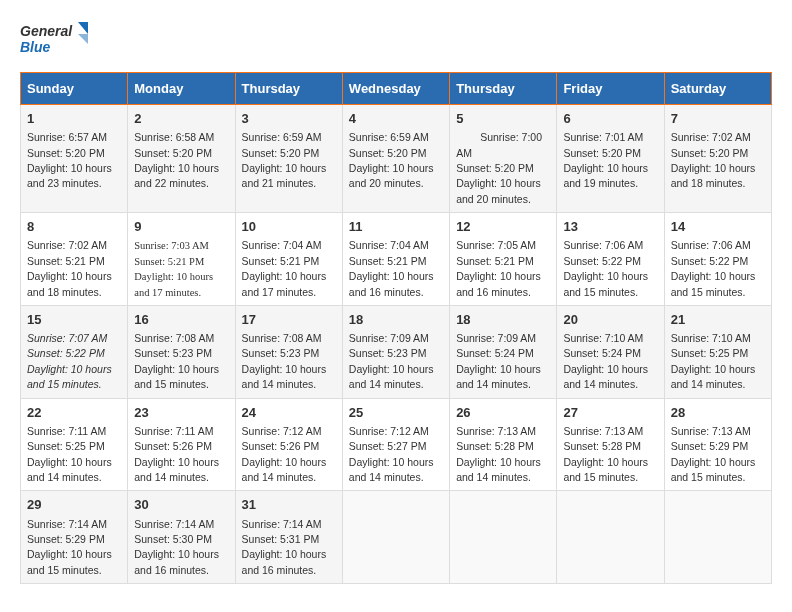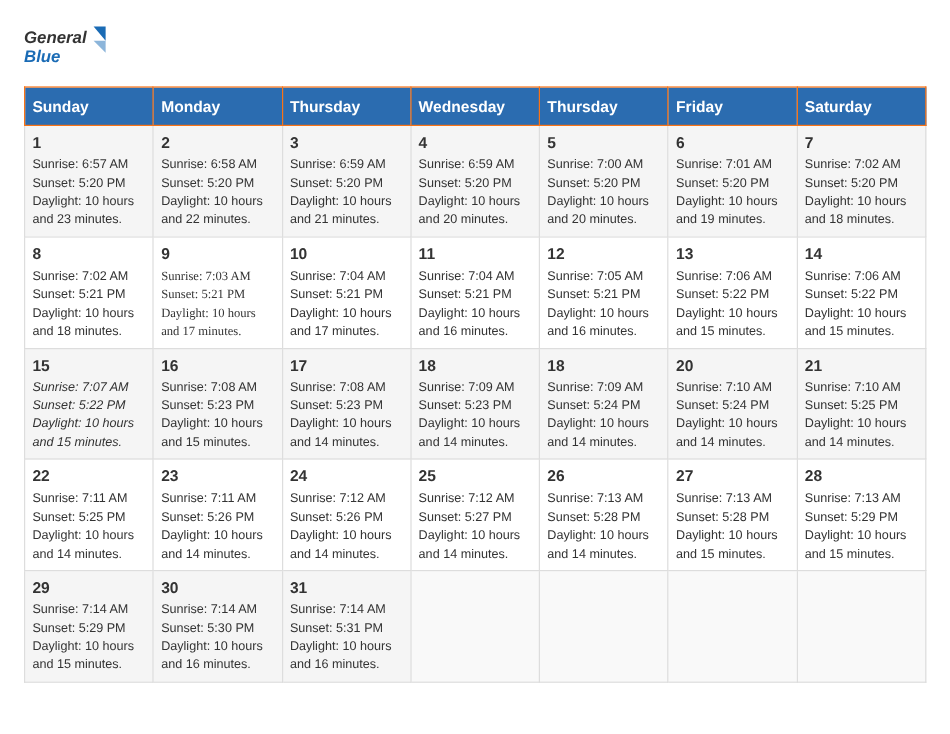--- a/index.html
+++ b/index.html
@@ -120,21 +120,21 @@
 Daylight: 10 hours
 and 22 minutes.</span></td>
         <td><span class="day-number">3</span><span class="day-info" style="white-space: pre-line;">Sunrise: 6:59 AM
 Sunset: 5:20 PM
 Daylight: 10 hours
 and 21 minutes.</span></td>
         <td><span class="day-number">4</span><span class="day-info" style="white-space: pre-line;">Sunrise: 6:59 AM
 Sunset: 5:20 PM
 Daylight: 10 hours
 and 20 minutes.</span></td>
-        <td><span class="day-number">5</span><span class="day-info" style="white-space: pre-line;">Sunrise: 7:00 AM
+        <td><span class="day-number">5</span><span class="day-info" style="white-space: pre-line; margin-left: 24px;">Sunrise: 7:00 AM
 Sunset: 5:20 PM
 Daylight: 10 hours
 and 20 minutes.</span></td>
         <td><span class="day-number">6</span><span class="day-info" style="white-space: pre-line; text-align: center;">Sunrise: 7:01 AM
 Sunset: 5:20 PM
 Daylight: 10 hours
 and 19 minutes.</span></td>
         <td><span class="day-number">7</span><span class="day-info" style="white-space: pre-line;">Sunrise: 7:02 AM
 Sunset: 5:20 PM
 Daylight: 10 hours

